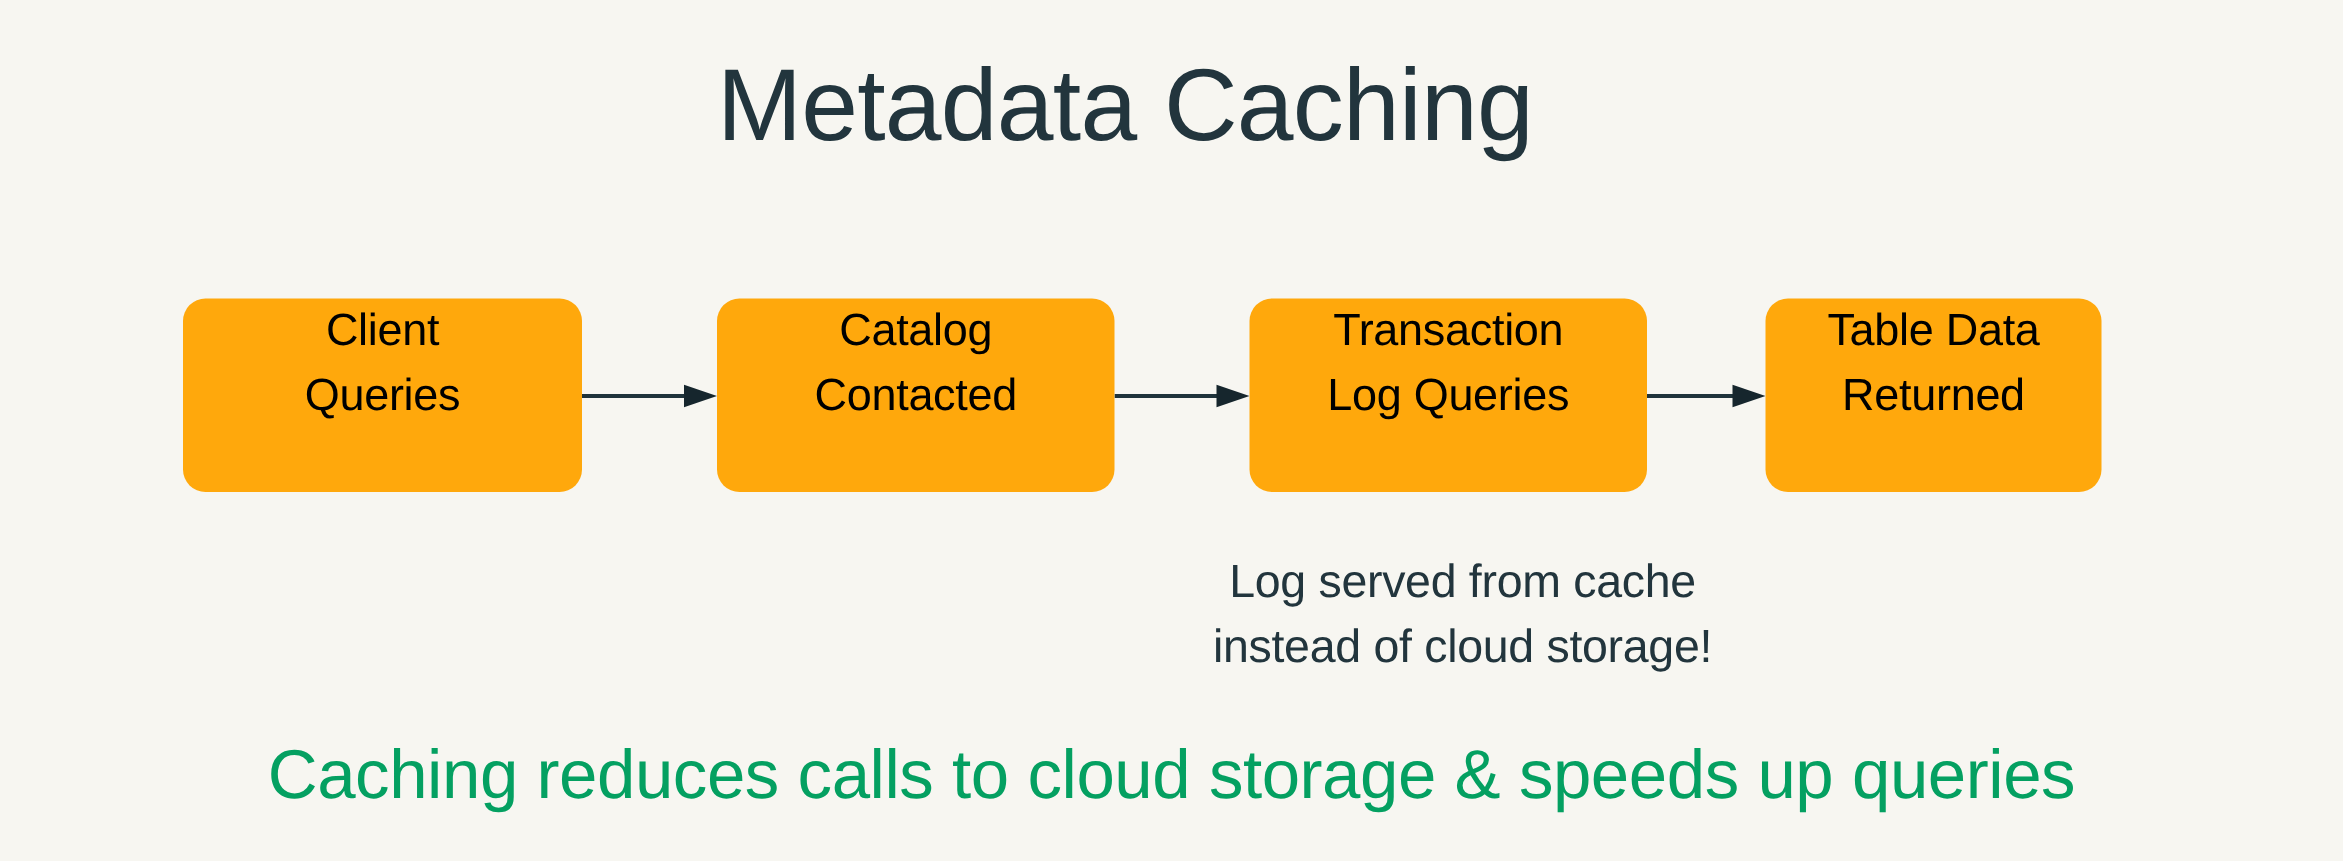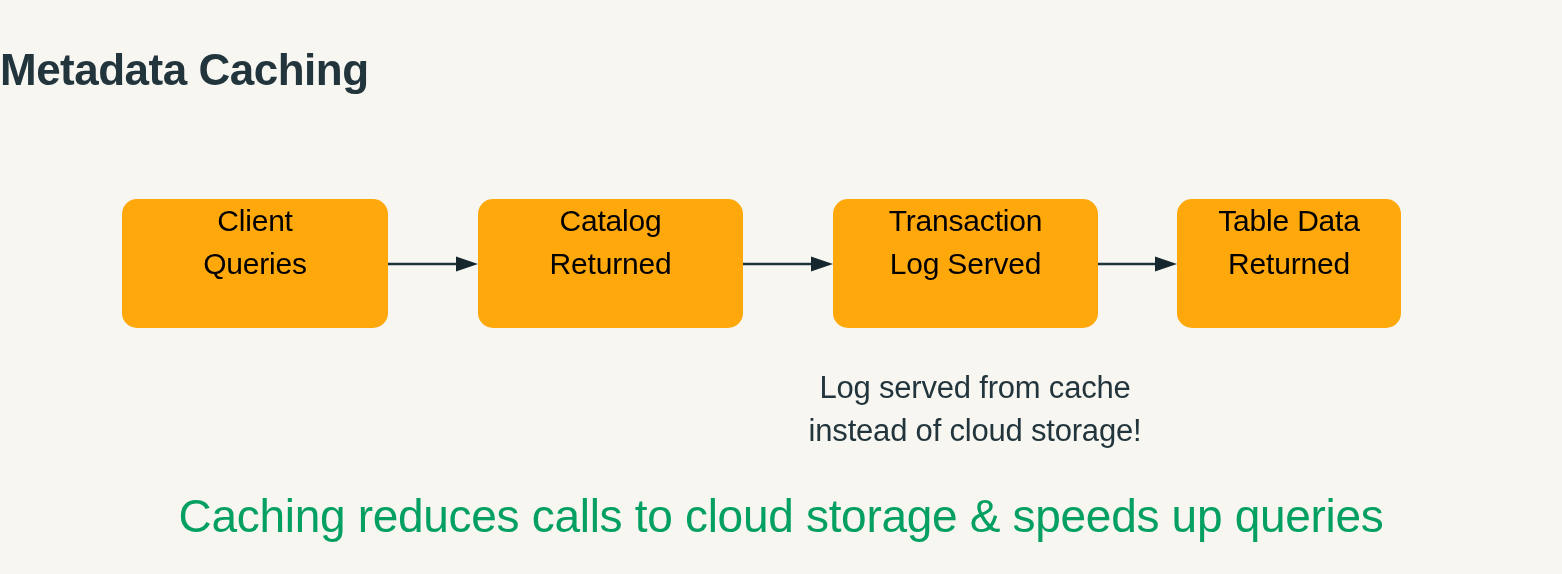--- a/index.html
+++ b/index.html
@@ -21,24 +21,24 @@
     height: 574px;
     background: #F7F6F1;
   }
 
   
   .title {
     position: absolute;
     left: 0;
     top: 22px;
     width: 1500px;
-    text-align: left;
-    font-size: 44px;
+    text-align: center;
+    font-size: 68px;
     line-height: 96px;
-    font-weight: 700;
+    font-weight: 400;
     letter-spacing: -0.5px;
     color: #22353D;
     white-space: nowrap;
   }
 
   
   .flow {
     position: absolute;
     left: 122px;
     top: 199px;
@@ -122,33 +122,33 @@
 
     <div class="arrow arrow-0">
       <svg width="90" height="16" viewBox="0 0 90 16" aria-hidden="true">
         <line x1="0" y1="8" x2="76" y2="8" stroke="#1F333B" stroke-width="2.6"></line>
         <polygon points="68,0.5 90,8 68,15.5" fill="#16262D"></polygon>
       </svg>
     </div>
 
     <div class="node node-1">
       <div class="node-label">Catalog
-Returned</div>
+Contacted</div>
     </div>
 
     <div class="arrow arrow-1">
       <svg width="90" height="16" viewBox="0 0 90 16" aria-hidden="true">
         <line x1="0" y1="8" x2="76" y2="8" stroke="#1F333B" stroke-width="2.6"></line>
         <polygon points="68,0.5 90,8 68,15.5" fill="#16262D"></polygon>
       </svg>
     </div>
 
     <div class="node node-2">
       <div class="node-label">Transaction
-Log Served</div>
+Log Queries</div>
     </div>
 
     <div class="arrow arrow-2">
       <svg width="79" height="16" viewBox="0 0 79 16" aria-hidden="true">
         <line x1="0" y1="8" x2="65" y2="8" stroke="#1F333B" stroke-width="2.6"></line>
         <polygon points="57,0.5 79,8 57,15.5" fill="#16262D"></polygon>
       </svg>
     </div>
 
     <div class="node node-3">

